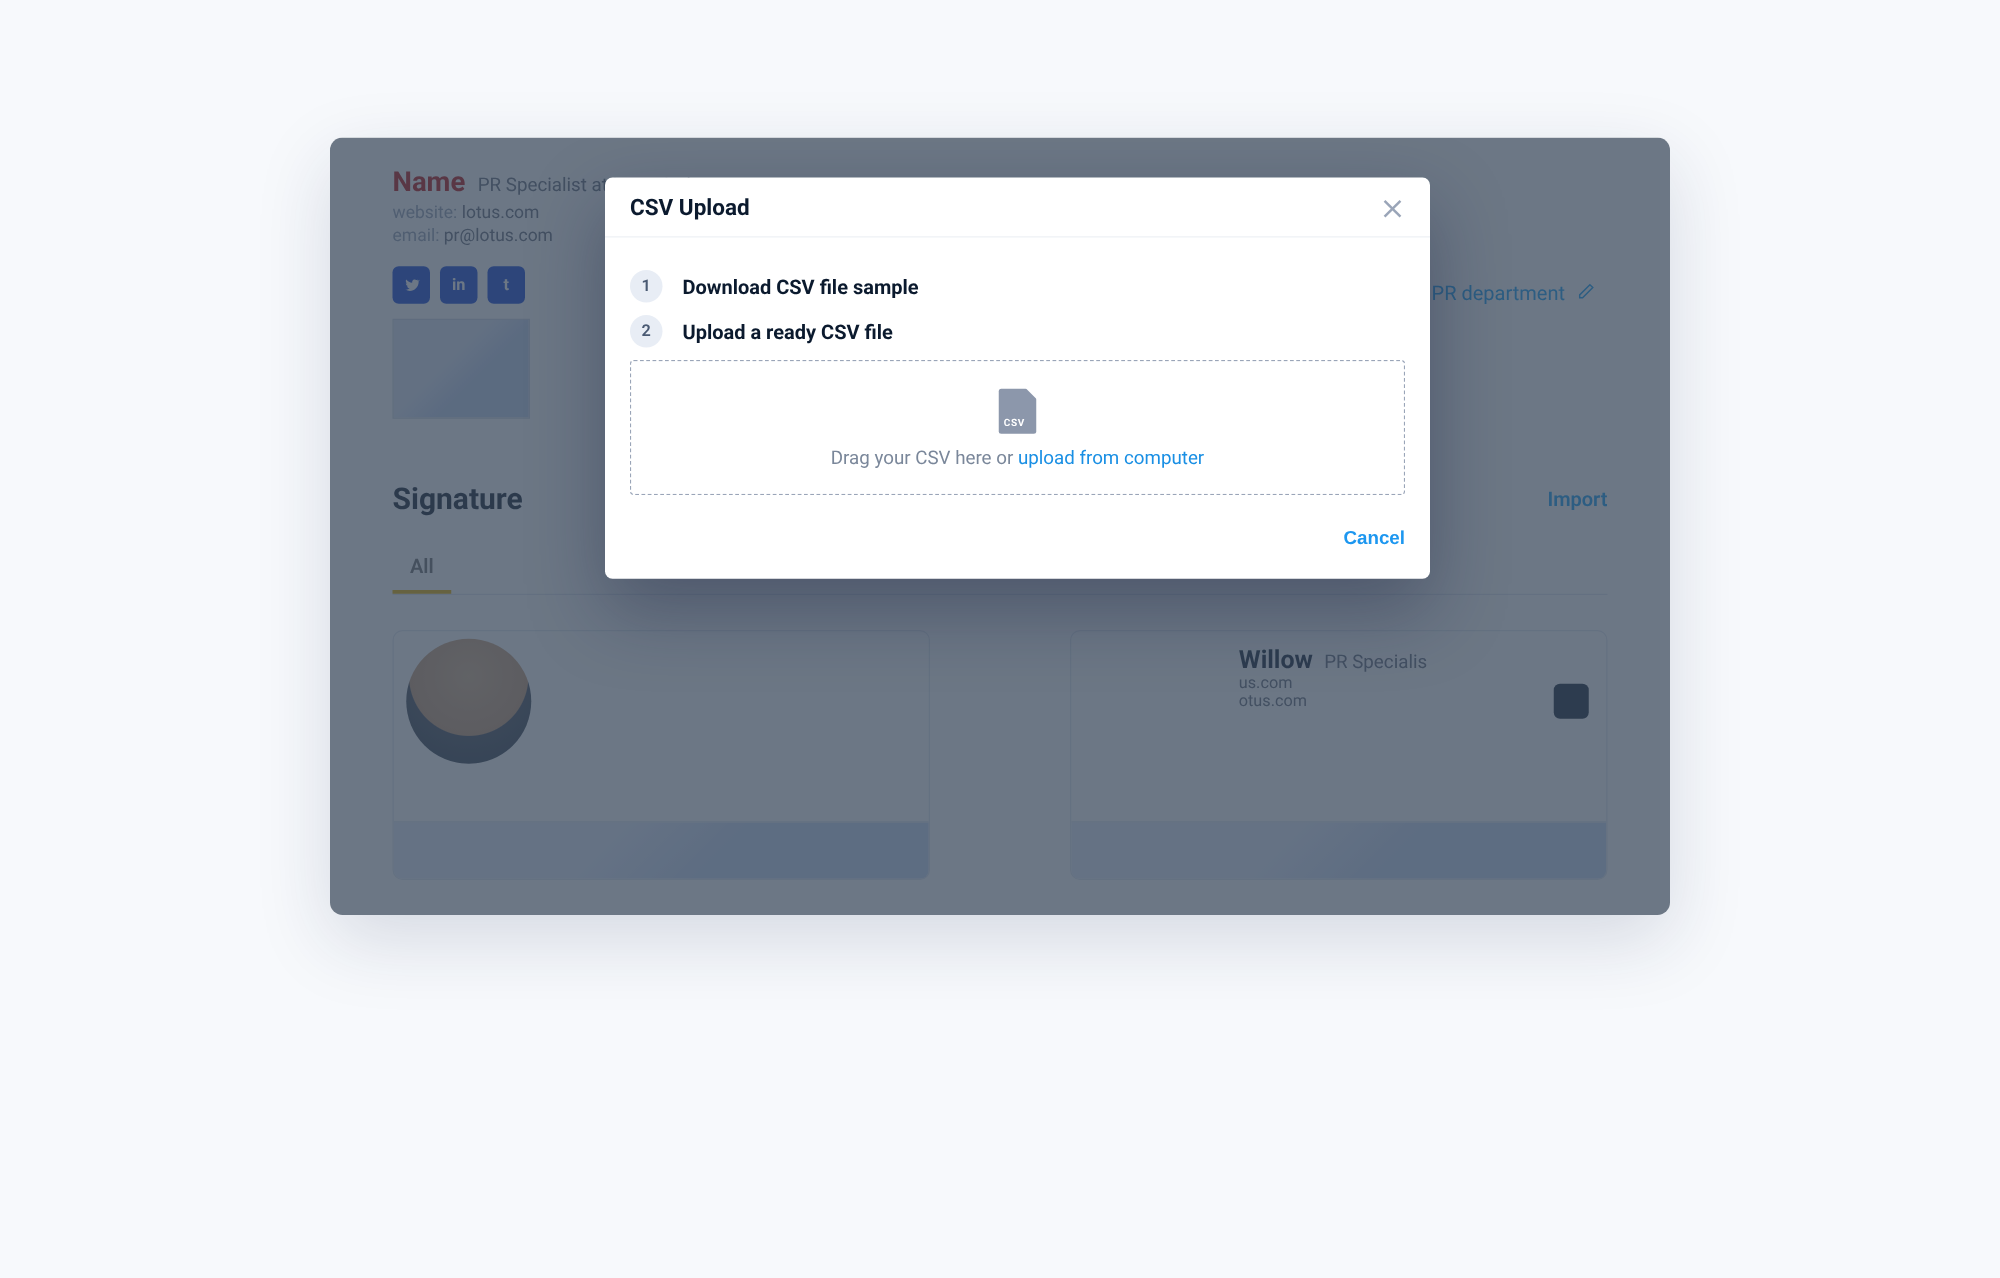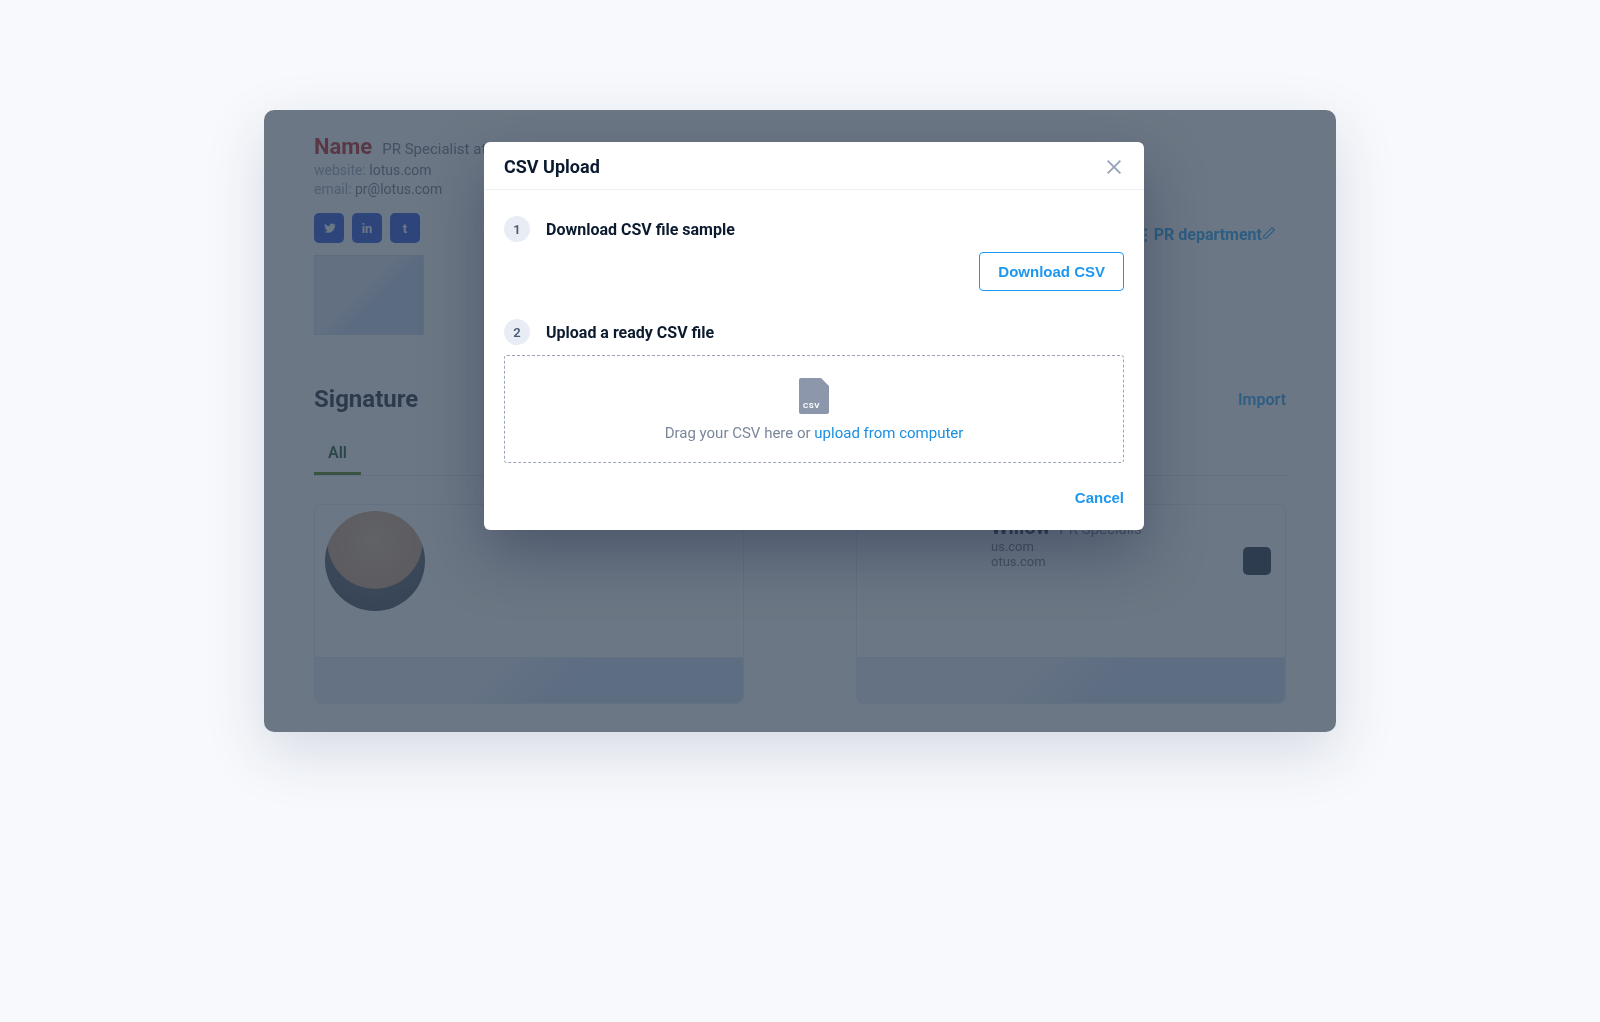--- a/index.html
+++ b/index.html
@@ -28,41 +28,41 @@
       position: absolute; inset: 0;
       padding: 24px 50px 0;
       color: #1f2d3d;
     }
     .sig-row { display: flex; justify-content: space-between; }
     .sig-name { font-size: 22px; font-weight: 700; color: #b91c1c; }
     .sig-role { font-size: 15px; font-weight: 400; color: #6b7280; margin-left: 6px; }
     .sig-meta { font-size: 14px; color: #9aa5b8; margin-top: 3px; }
     .sig-meta .val { color: #6b7280; }
     .dept-pill {
-      display: flex; align-items: center;
-      color: #1da1f2; font-weight: 700; font-size: 16px;
+      display: flex; gap: 10px; align-items: center;
+      color: #1da1f2; font-weight: 400; font-size: 16px;
       padding: 4px 10px;
     }
     .socials { display: flex; gap: 8px; margin-top: 16px; }
     .social-btn {
       width: 30px; height: 30px; border-radius: 5px;
       background: #1d4ed8; color: #fff; font-size: 13px;
       display: flex; align-items: center; justify-content: center;
       font-weight: 700;
     }
     .placeholder-img {
       margin-top: 12px; width: 110px; height: 80px;
       background: linear-gradient(135deg,#dfe7f5 40%,#c3d2ee 60%);
       border: 1px solid #d0d8e4;
     }
     .section-head { display:flex; justify-content:space-between; align-items:center; margin-top: 50px; }
     .section-title { font-size: 24px; font-weight: 700; color: #1a2535; }
     .import-link { color:#1da1f2; font-weight:600; font-size:16px; }
     .tabs { margin-top: 24px; border-bottom: 1px solid #e0e6ef; }
-    .tab { display:inline-block; padding: 6px 14px 10px; color:#14532d; font-weight:600; border-bottom: 3px solid #4d7c0f; }
+    .tab { display:inline-block; padding: 6px 14px 10px; color:#737373; font-weight:600; border-bottom: 3px solid #eab308; }
     .cards { display:flex; gap:60px; margin-top: 28px; }
     .card {
       width: 430px; height: 200px;
       border: 1px solid #e3e8f0; border-radius: 8px;
       padding: 10px 14px 0;
       position: relative;
       overflow: hidden;
     }
     .card .name { font-size: 20px; font-weight: 700; color:#1f2d3d; margin-left: 120px; }
     .card .role { font-size: 15px; color:#6b7280; margin-left: 4px; font-weight:400; }
@@ -229,23 +229,20 @@
   <div class="modal">
     <div class="modal-head">
       <div class="modal-title">CSV Upload</div>
       <div class="close-x"></div>
     </div>
     <div class="modal-body">
       <div class="step-row">
         <div class="step-num">1</div>
         <div class="step-title">Download CSV file sample</div>
       </div>
-      <div class="right-align">
-        <button class="btn-outline">Download CSV</button>
-      </div>
 
       <div class="step-row">
         <div class="step-num">2</div>
         <div class="step-title">Upload a ready CSV file</div>
       </div>
 
       <div class="dropzone">
         <div class="csv-icon"></div>
         <div class="drop-text">
           <span>Drag your CSV here or </span><a href="#" class="link">upload from computer</a>

